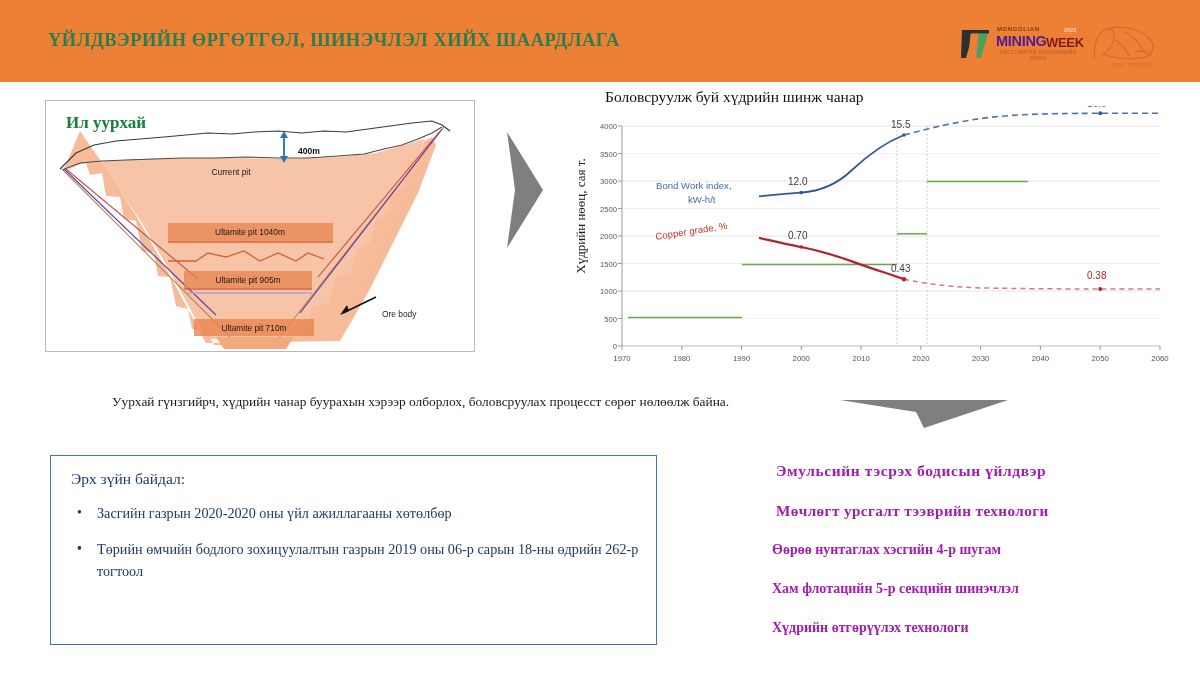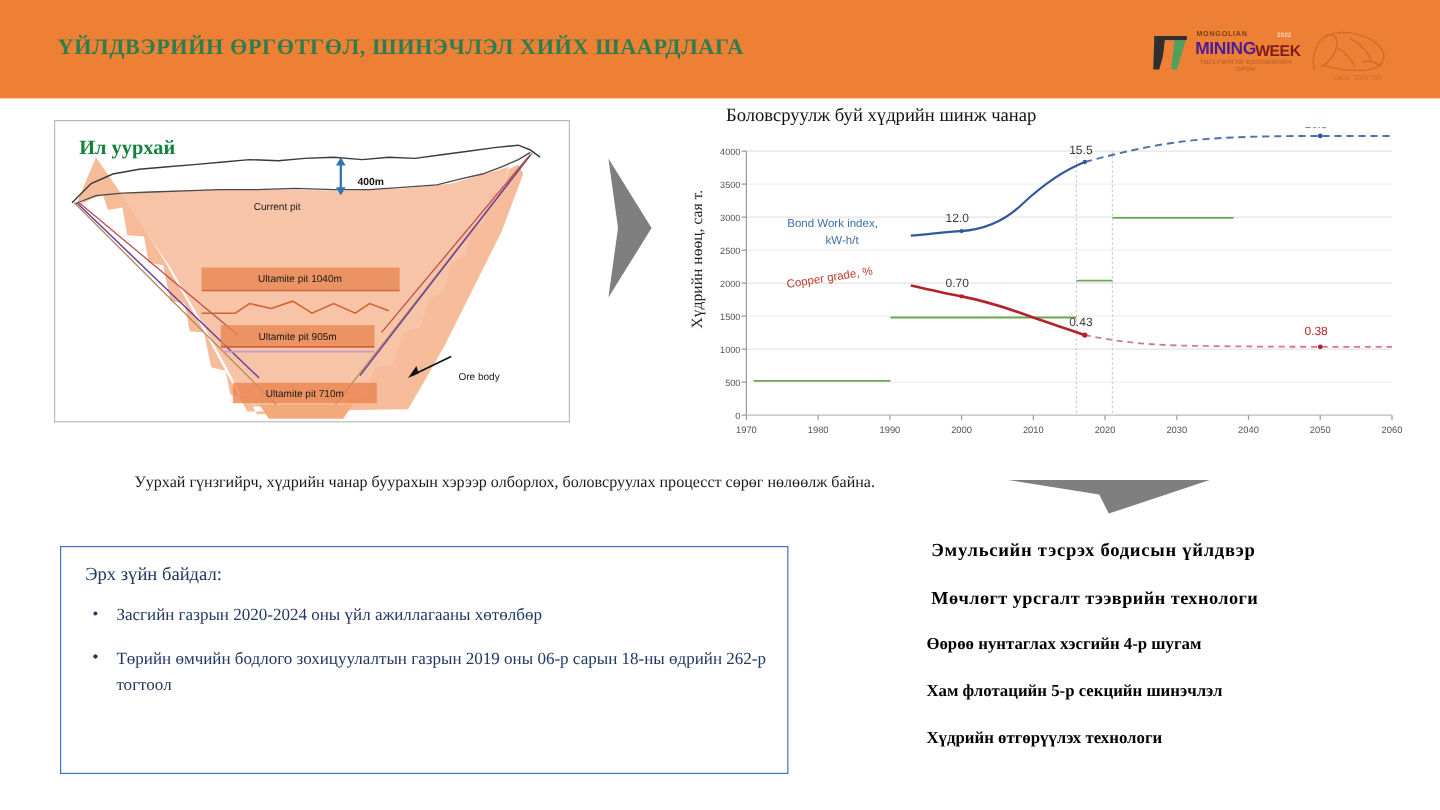--- a/index.html
+++ b/index.html
@@ -121,22 +121,23 @@
   }
   #legal-list li .bullet {
     position:absolute; left:8px; top:0px; font-size:14px; color:#1F3864;
   }
 
   
   #tech-list {
     position:absolute; left:770px; top:450px; width:420px;
   }
   #tech-list .tech-item {
-    font-family:"Liberation Serif", serif; font-weight:bold; color:#000000;
+    font-family:"Liberation Serif", serif; font-weight:bold; color:#a21caf;
     white-space:nowrap;
+    margin-top:12px;
   }
   #tech-list .t0 { position:absolute; left:6px; top:0px;  font-size:15.5px; letter-spacing:.6px; }
   #tech-list .t1 { position:absolute; left:6px; top:40px; font-size:15.2px; letter-spacing:.4px; }
   #tech-list .t2 { position:absolute; left:2px; top:80px; font-size:14px; }
   #tech-list .t3 { position:absolute; left:2px; top:119px; font-size:14px; }
   #tech-list .t4 { position:absolute; left:2px; top:158px; font-size:14px; }
 </style>
 </head>
 <body>
 
@@ -346,21 +347,21 @@
 
 <svg id="arrow-down" width="172" height="34" viewBox="0 0 172 34">
   <path d="M2,4 L170,4 L86,32 L78,16 Z" fill="#7f7f7f"></path>
 </svg>
 
 <div id="legal-box">
   <div id="legal-title">Эрх зүйн байдал:</div>
   <ul id="legal-list">
     <li>
       <span class="bullet">•</span>
-      <span>Засгийн газрын 2020-2024 оны үйл ажиллагааны  хөтөлбөр</span>
+      <span>Засгийн газрын 2020-2020 оны үйл ажиллагааны  хөтөлбөр</span>
     </li>
     <li>
       <span class="bullet">•</span>
     </li>
     <li>
       <span class="bullet">•</span>
       <span>Төрийн өмчийн бодлого зохицуулалтын газрын 2019 оны 06-р сарын 18-ны өдрийн 262-р тогтоол</span>
     </li>
   </ul>
 </div>

